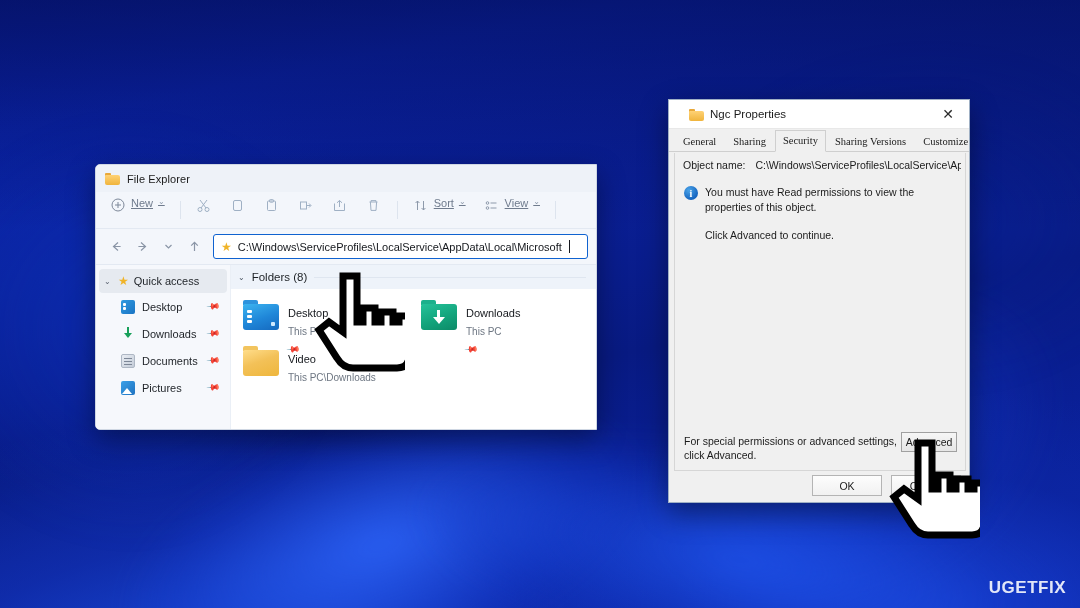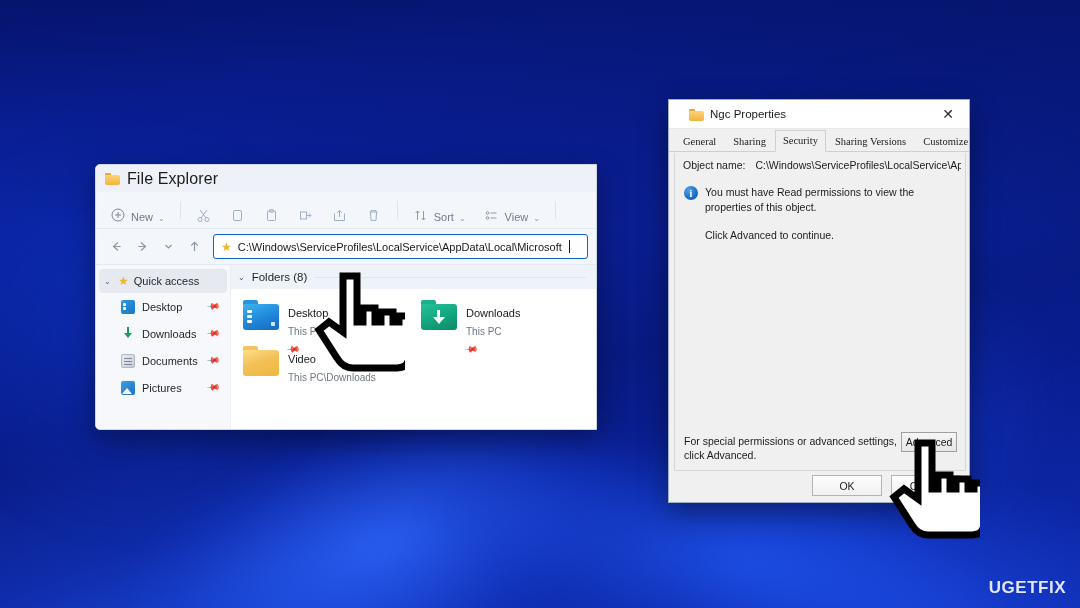--- a/index.html
+++ b/index.html
@@ -63,21 +63,21 @@
     overflow: hidden;
   }
   .exp-titlebar {
     height: 27px;
     background: #eef2f8;
     display: flex; align-items: center;
     padding-left: 9px;
     gap: 7px;
   }
   .exp-title-text {
-    font-size: 16px; color: #1b1b1b; letter-spacing: 0.1px;
+    font-size: 11px; color: #1b1b1b; letter-spacing: 0.1px;
   }
   .folder-ico {
     width: 15px; height: 13px; position: relative; flex: none;
   }
   .folder-ico::before {
     content: ""; position: absolute; left: 0; top: 1px;
     width: 6px; height: 3px; background: #e8a83a; border-radius: 1px 1px 0 0;
   }
   .folder-ico::after {
     content: ""; position: absolute; left: 0; top: 3px;
@@ -88,25 +88,26 @@
 
   .exp-toolbar {
     height: 37px;
     background: #f3f6fb;
     display: flex; align-items: center;
     padding: 0 6px;
     gap: 2px;
     border-bottom: 1px solid #e3e9f2;
   }
   .tb-btn {
-    display: flex; align-items: flex-end; gap: 5px;
+    display: flex; align-items: flex-start; gap: 5px;
     height: 26px; padding: 0 8px;
     border-radius: 4px;
     color: #6f7b8d; font-size: 11px;
     cursor: default;
+    text-decoration: underline;
   }
   .tb-icon { display: inline-flex; align-items: center; justify-content: center; width: 16px; height: 16px; }
   .tb-sep { width: 1px; height: 18px; background: #dde4ee; margin: 0 5px; }
   .chev { font-size: 8px; color: #8e9aab; }
 
   .exp-addressrow {
     height: 36px;
     background: #f3f6fb;
     display: flex; align-items: center;
     padding: 0 8px; gap: 2px;

